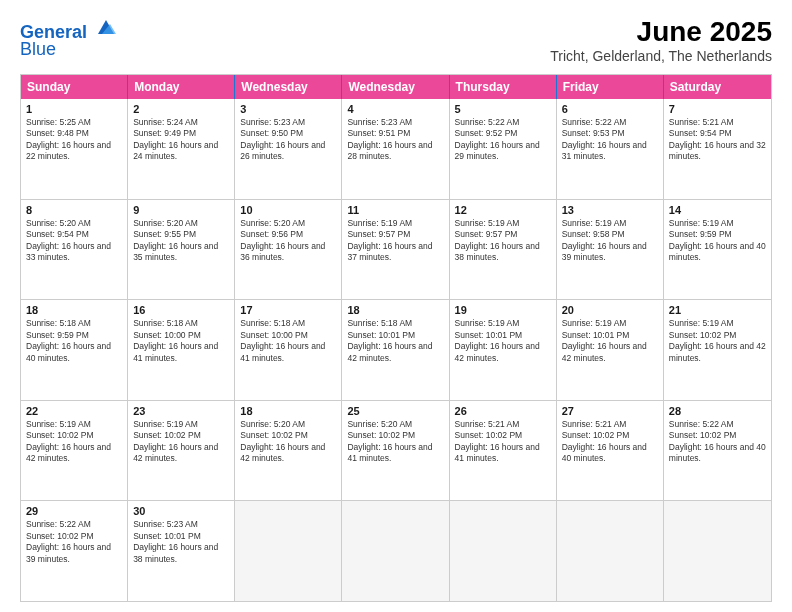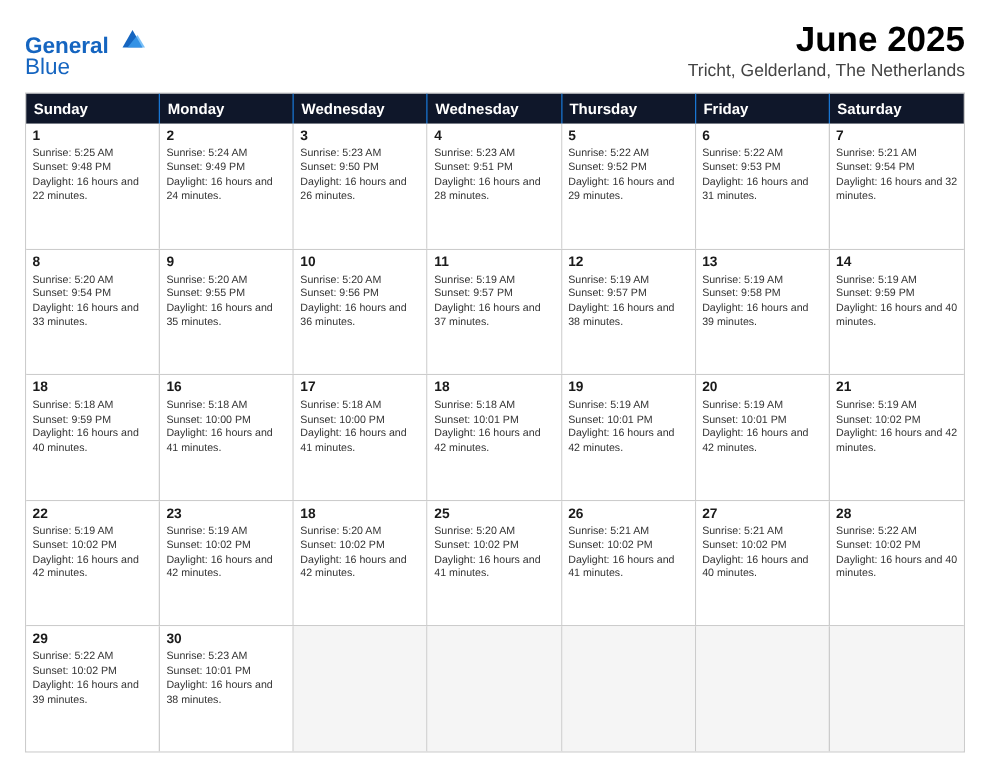--- a/index.html
+++ b/index.html
@@ -13,21 +13,21 @@
     .page {
       width: 792px;
       height: 612px;
       padding: 16px 20px 10px 20px;
       display: flex;
       flex-direction: column;
     }
     .header {
       display: flex;
       justify-content: space-between;
-      align-items: flex-end;
+      align-items: flex-start;
       margin-bottom: 10px;
     }
     .logo {
       display: flex;
       align-items: center;
     }
     .logo-text {
       font-size: 18px;
       font-weight: bold;
       color: #1a1a1a;
@@ -55,21 +55,21 @@
     }
     .calendar {
       flex: 1;
       display: flex;
       flex-direction: column;
       border: 1px solid #ccc;
     }
     .cal-header {
       display: grid;
       grid-template-columns: repeat(7, 1fr);
-      background-color: #0f172a;
+      background-color: #ec4899;
     }
     .cal-header-cell {
       color: #fff;
       font-size: 12px;
       font-weight: bold;
       padding: 5px 6px;
       text-align: left;
       border-right: 1px solid #1976d2;
     }
     .cal-header-cell:last-child { border-right: none; }

